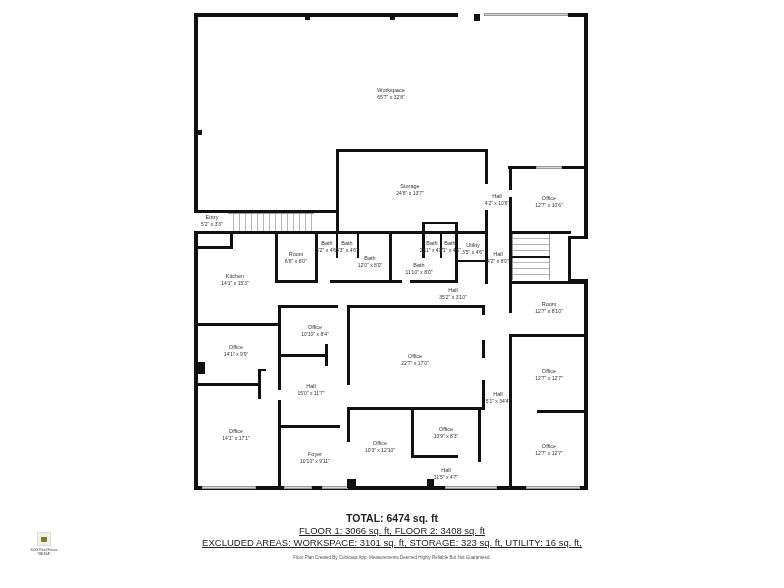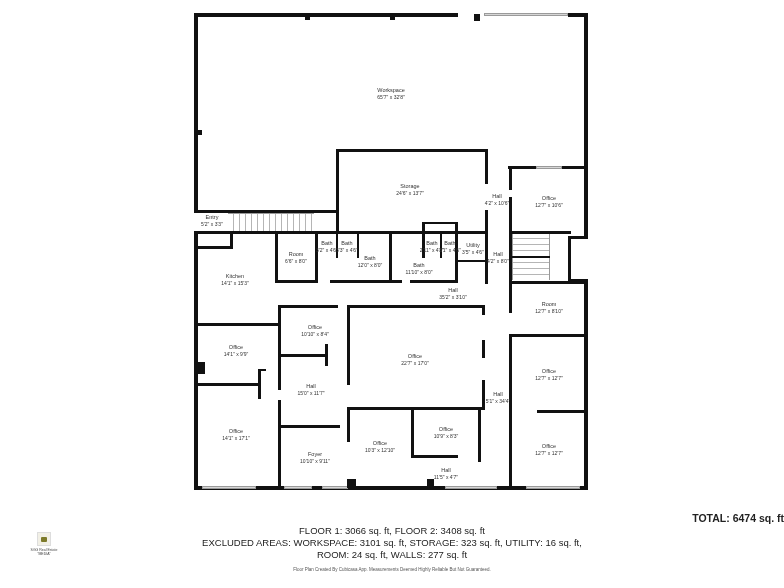--- a/index.html
+++ b/index.html
@@ -7,22 +7,22 @@
     #plan { position: absolute; left: 0; top: 0; width: 784px; height: 510px; }
     .w { position: absolute; background: #111111; }
     .win { position: absolute; background: #d6d6d6; border: 1px solid #9a9a9a; box-sizing: border-box; }
     .label { position: absolute; text-align: center; color: #333; line-height: 7px; transform: translate(-50%, -50%); white-space: nowrap; }
     .label .n { font-size: 5.5px; display: block; }
     .label .d { font-size: 5px; display: block; }
     .stairs { position: absolute; background: repeating-linear-gradient(90deg, #ffffff 0, #ffffff 5px, #b5b5b5 5px, #b5b5b5 6px); border-top: 1px solid #999; border-bottom: 1px solid #999; box-sizing: border-box; }
     .stairs-v { position: absolute; background: repeating-linear-gradient(0deg, #ffffff 0, #ffffff 5px, #b5b5b5 5px, #b5b5b5 6px); border-left: 1px solid #999; border-right: 1px solid #999; box-sizing: border-box; }
     .pillar { position: absolute; background: #111; }
     #summary { position: absolute; left: 0; top: 512px; width: 784px; text-align: center; color: #222; }
-    #summary .total { font-size: 10.5px; font-weight: bold; line-height: 13px; text-align: right; }
-    #summary .line { font-size: 9.5px; line-height: 12px; }
+    #summary .total { font-size: 10.5px; font-weight: bold; line-height: 13px; }
+    #summary .line { font-size: 9.5px; line-height: 12px; text-decoration: underline; }
     #summary .disclaimer { font-size: 4.5px; color: #555; margin-top: 6px; }
     #logo { position: absolute; left: 24px; top: 532px; width: 40px; text-align: center; }
     #logo .mark { width: 12px; height: 12px; margin: 0 auto; background: #f2f0e6; border: 1px solid #ddd; position: relative; }
     #logo .mark::after { content: ""; position: absolute; left: 3px; top: 4px; width: 6px; height: 5px; background: #7d7a2a; border-radius: 1px; }
     #logo .t1 { font-size: 3.5px; color: #444; margin-top: 2px; }
     #logo .t2 { font-size: 3.5px; color: #444; }
   </style>
 </head>
 <body>
 
@@ -236,15 +236,14 @@
 <div id="logo">
   <div class="mark"></div>
   <div class="t1">SGG Real Estate</div>
   <div class="t2">"MEDIA"</div>
 </div>
 
 <div id="summary">
   <div class="total">TOTAL: 6474 sq. ft</div>
   <div class="line">FLOOR 1: 3066 sq. ft, FLOOR 2: 3408 sq. ft</div>
   <div class="line">EXCLUDED AREAS: WORKSPACE: 3101 sq. ft, STORAGE: 323 sq. ft, UTILITY: 16 sq. ft,</div>
-  <div class="line">ROOM: 24 sq. ft, WALLS: 277 sq. ft</div>
   <div class="disclaimer">Floor Plan Created By Cubicasa App. Measurements Deemed Highly Reliable But Not Guaranteed.</div>
 </div>
 
 </body></html>

